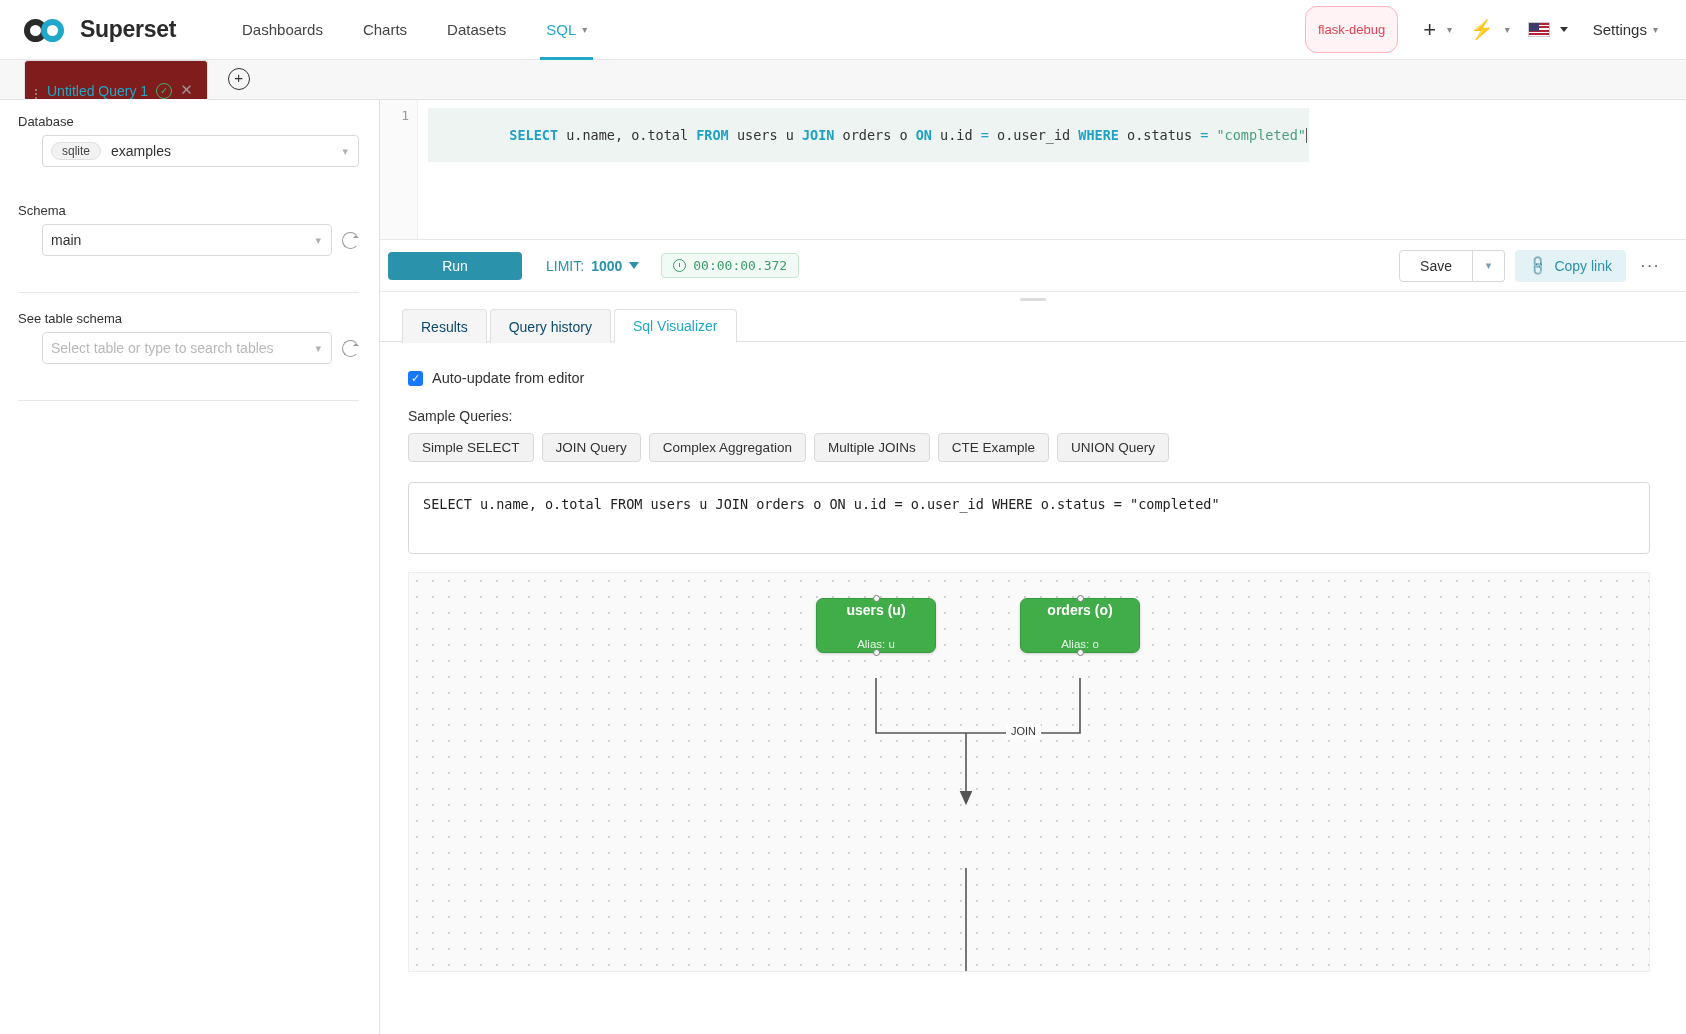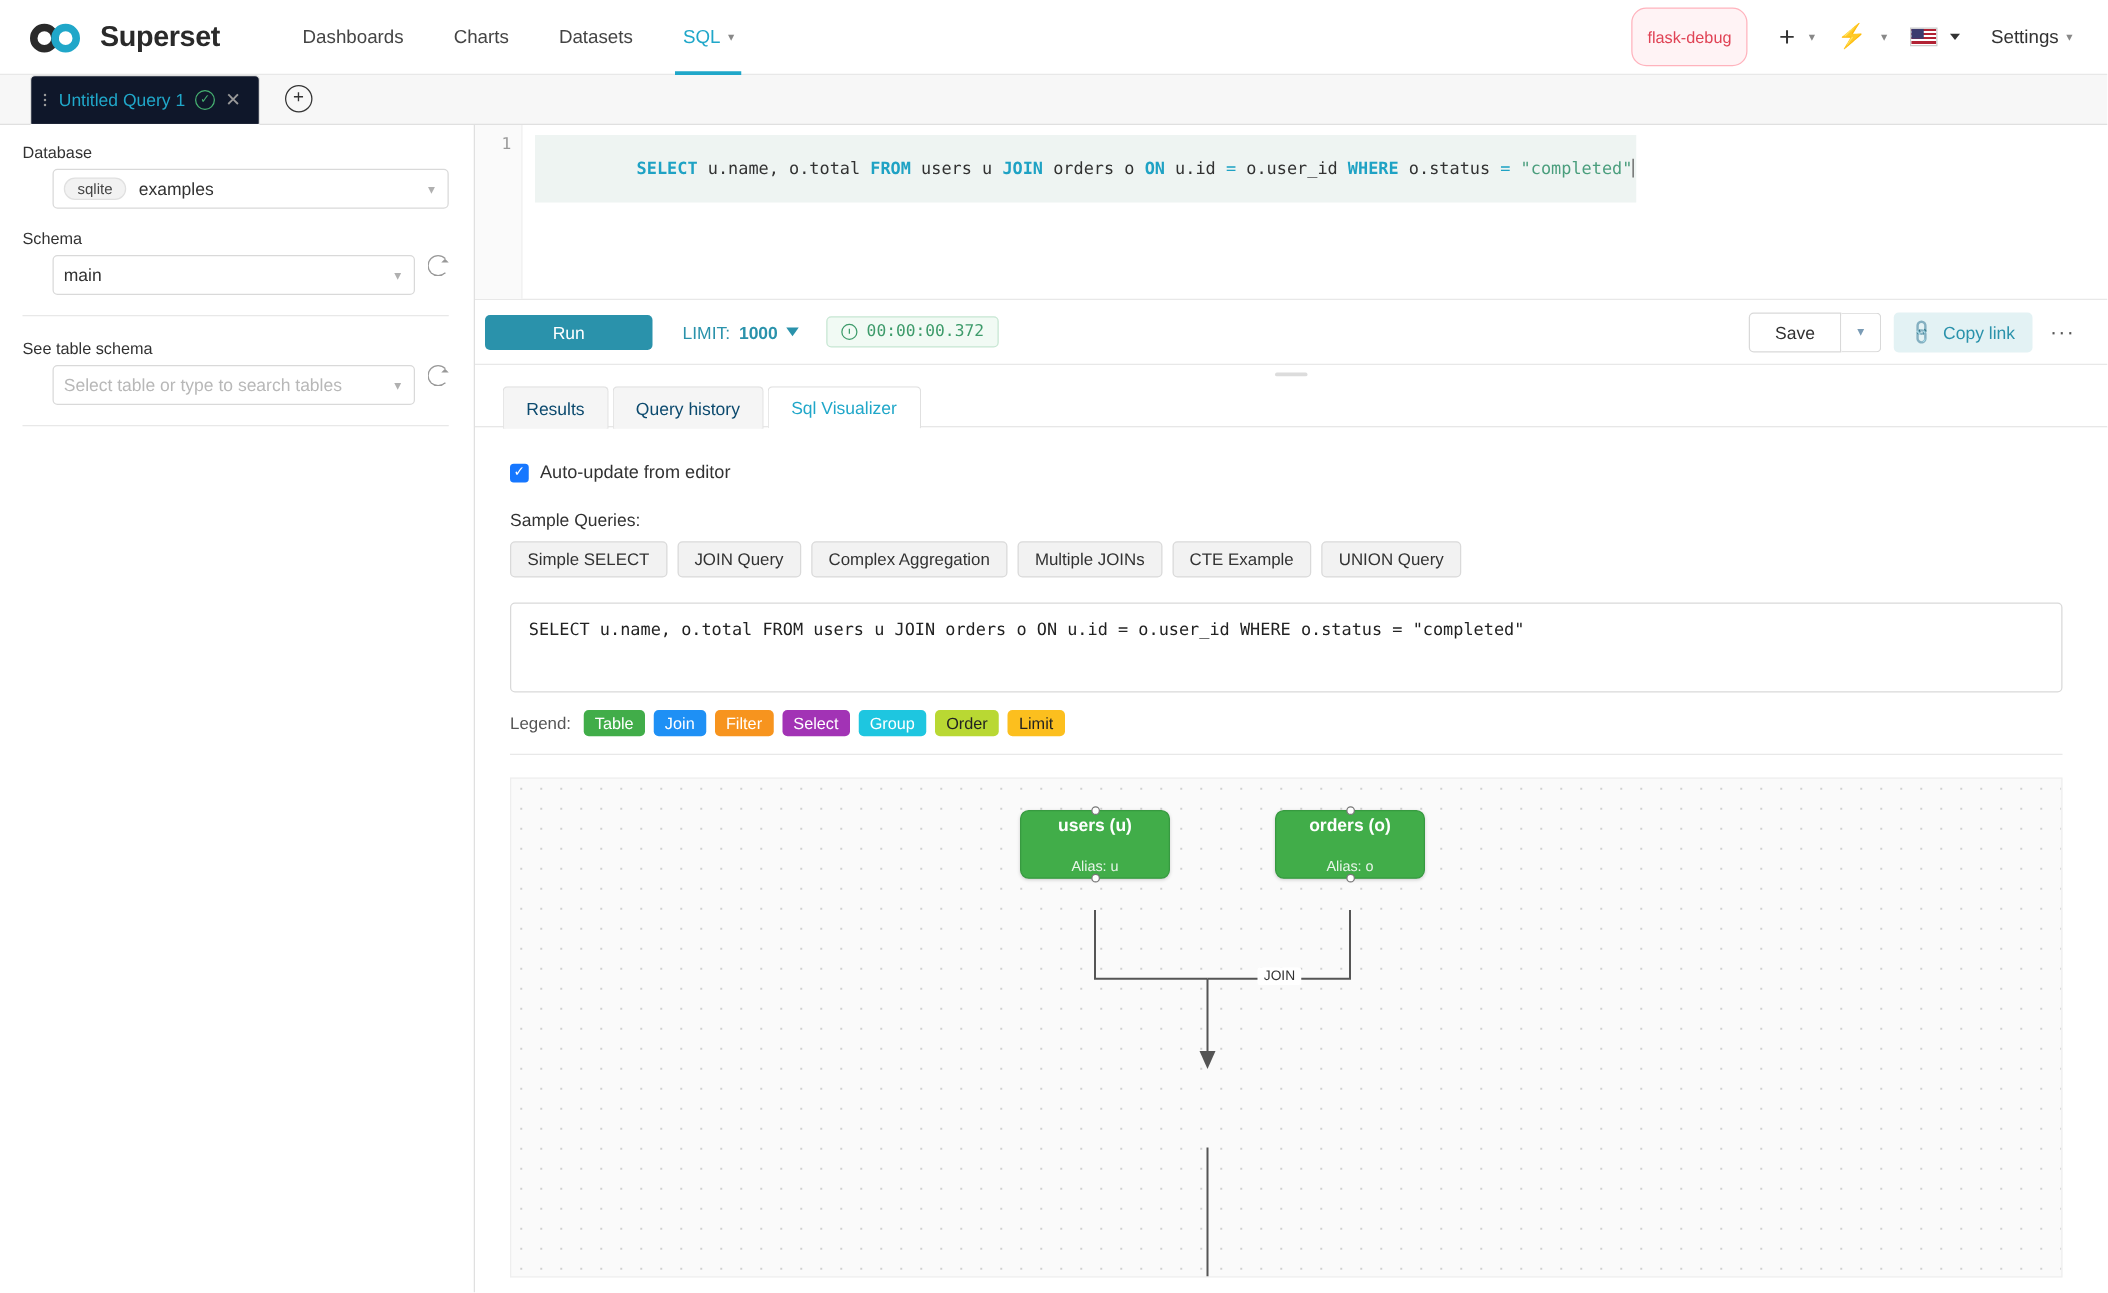--- a/index.html
+++ b/index.html
@@ -61,22 +61,22 @@
   .tri-down { width: 0; height: 0; border-left: 4px solid transparent; border-right: 4px solid transparent;
               border-top: 5px solid #333; margin-left: 5px; }
   .settings-link { font-size: 15px; color: #333; display: flex; align-items: center; padding: 0 6px 0 14px; cursor: pointer; }
 
   
   .tabbar {
     height: 40px; background: #f7f7f7; border-bottom: 1px solid #e0e0e0;
     display: flex; align-items: flex-end; padding-left: 24px;
   }
   .qtab {
-    background: #0f172a; border: 1px solid #e0e0e0; border-bottom: 1px solid #fff;
-    height: 40px; display: flex; align-items: center; gap: 8px;
+    background: #7f1d1d; border: 1px solid #e0e0e0; border-bottom: 1px solid #fff;
+    height: 40px; display: flex; align-items: flex-end; gap: 8px;
     padding: 0 14px 0 10px; border-radius: 4px 4px 0 0; position: relative; top: 1px;
     cursor: pointer;
   }
   .dots-v { display: flex; flex-direction: column; gap: 2px; padding-right: 2px; }
   .dots-v i { width: 2px; height: 2px; background: #999; border-radius: 50%; display: block; }
   .qtab-label { color: #20a7c9; font-size: 14px; font-weight: 500; }
   .check-circle {
     width: 16px; height: 16px; border-radius: 50%; border: 1.5px solid #46b171;
     display: flex; align-items: center; justify-content: center;
     color: #46b171; font-size: 10px; line-height: 1;
@@ -90,21 +90,21 @@
 
   
   .body-split { display: flex; height: calc(1034px - 60px - 40px); }
 
   
   .left-panel {
     width: 380px; flex: none; background: #fff;
     border-right: 1px solid #e0e0e0; padding: 14px 20px 0 18px;
   }
   .field-label { font-size: 13px; color: #323232; margin-bottom: 6px; }
-  .select-row { display: flex; gap: 10px; margin-bottom: 16px; padding-left: 24px; }
+  .select-row { display: flex; align-items: center; gap: 10px; margin-bottom: 36px; padding-left: 24px; }
   .select-box {
     flex: 1; height: 32px; border: 1px solid #d9d9d9; border-radius: 4px;
     display: flex; align-items: center; padding: 0 10px 0 8px;
     font-size: 14px; background: #fff; cursor: pointer; min-width: 0;
   }
   .db-pill {
     background: #f2f2f2; border: 1px solid #e0e0e0; border-radius: 11px;
     font-size: 12px; padding: 1px 10px; color: #444; margin-right: 10px;
   }
   .select-value { color: #323232; font-size: 14px; overflow: hidden; white-space: nowrap; }
@@ -427,30 +427,20 @@
         <button class="sample-btn">Simple SELECT</button>
         <button class="sample-btn">JOIN Query</button>
         <button class="sample-btn">Complex Aggregation</button>
         <button class="sample-btn">Multiple JOINs</button>
         <button class="sample-btn">CTE Example</button>
         <button class="sample-btn">UNION Query</button>
       </div>
 
       <textarea class="sql-textarea" style="">SELECT u.name, o.total FROM users u JOIN orders o ON u.id = o.user_id WHERE o.status = "completed"</textarea>
 
-      <div class="legend-row">
-        <span class="legend-label">Legend:</span>
-        <span class="legend-chip" style="background:#41ad49;color:#fff">Table</span>
-        <span class="legend-chip" style="background:#1e90f5;color:#fff">Join</span>
-        <span class="legend-chip" style="background:#f7941e;color:#fff">Filter</span>
-        <span class="legend-chip" style="background:#a233b5;color:#fff">Select</span>
-        <span class="legend-chip" style="background:#1ec6e0;color:#fff">Group</span>
-        <span class="legend-chip" style="background:#b9d833;color:#222">Order</span>
-        <span class="legend-chip" style="background:#fcbf1e;color:#222">Limit</span>
-      </div>
 
       <div class="flow-canvas">
         <svg width="100%" height="400" style="position:absolute;inset:0">
           <defs>
             <marker id="arrow" markerWidth="9" markerHeight="9" refX="4.5" refY="4" orient="auto">
               <path d="M0,0 L9,4 L0,8 z" fill="#555"></path>
             </marker>
           </defs>
           <path d="M467,105 L467,160 L557,160" stroke="#555" stroke-width="1.6" fill="none"></path>
           <path d="M671,105 L671,160 L557,160" stroke="#555" stroke-width="1.6" fill="none"></path>

